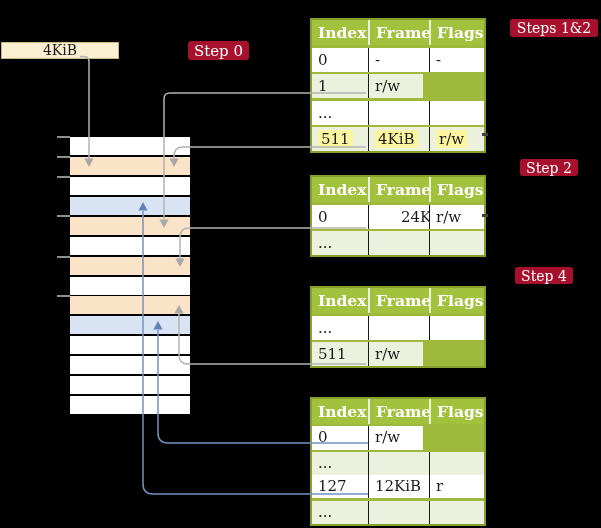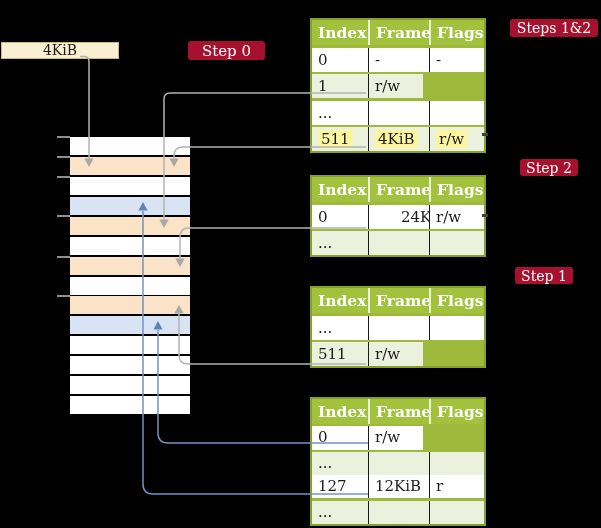--- a/index.html
+++ b/index.html
@@ -36,24 +36,24 @@
   svg{position:absolute;left:0;top:0;pointer-events:none;}
 </style>
 </head>
 <body>
 
 <div id="stage" style="background: rgb(0, 0, 0);">
   <div id="legend-box" class="abs" style="left: 1px; top: 42px; width: 118px; height: 17px; background: rgb(250, 239, 210); border-color: rgb(201, 186, 131); line-height: 15px;">
     <span>4KiB</span>
   </div>
   <div id="badges">
-      <div class="badge" style="left: 188px; top: 41px; width: 77px; height: 19px; background: rgb(168, 17, 45); color: rgb(255, 255, 255); font-size: 15px;">Step 0</div>
+      <div class="badge" style="left: 188px; top: 41px; width: 61px; height: 19px; background: rgb(168, 17, 45); color: rgb(255, 255, 255); font-size: 15px;">Step 0</div>
       <div class="badge" style="left: 510px; top: 19px; width: 88px; height: 18px; background: rgb(168, 17, 45); color: rgb(255, 255, 255); font-size: 14px;">Steps 1&amp;2</div>
       <div class="badge" style="left: 520px; top: 159px; width: 58px; height: 17px; background: rgb(168, 17, 45); color: rgb(255, 255, 255); font-size: 14px;">Step 2</div>
-      <div class="badge" style="left: 515px; top: 267px; width: 58px; height: 17px; background: rgb(168, 17, 45); color: rgb(255, 255, 255); font-size: 14px;">Step 1</div>
+      <div class="badge" style="left: 515px; top: 267px; width: 58px; height: 17px; background: rgb(168, 17, 45); color: rgb(255, 255, 255); font-size: 14px;">Step 4</div>
     </div>
   <div id="memory">
       <div class="mem-row" style="left: 70px; top: 137px; width: 120px; height: 18px; background: rgb(255, 255, 255);"></div>
       <div class="mem-row" style="left: 70px; top: 156.93px; width: 120px; height: 18px; background: rgb(251, 227, 200);"></div>
       <div class="mem-row" style="left: 70px; top: 176.86px; width: 120px; height: 18px; background: rgb(255, 255, 255);"></div>
       <div class="mem-row" style="left: 70px; top: 196.79px; width: 120px; height: 18px; background: rgb(216, 228, 244);"></div>
       <div class="mem-row" style="left: 70px; top: 216.72px; width: 120px; height: 18px; background: rgb(251, 227, 200);"></div>
       <div class="mem-row" style="left: 70px; top: 236.65px; width: 120px; height: 18px; background: rgb(255, 255, 255);"></div>
       <div class="mem-row" style="left: 70px; top: 256.58px; width: 120px; height: 18px; background: rgb(251, 227, 200);"></div>
       <div class="mem-row" style="left: 70px; top: 276.51px; width: 120px; height: 18px; background: rgb(255, 255, 255);"></div>

